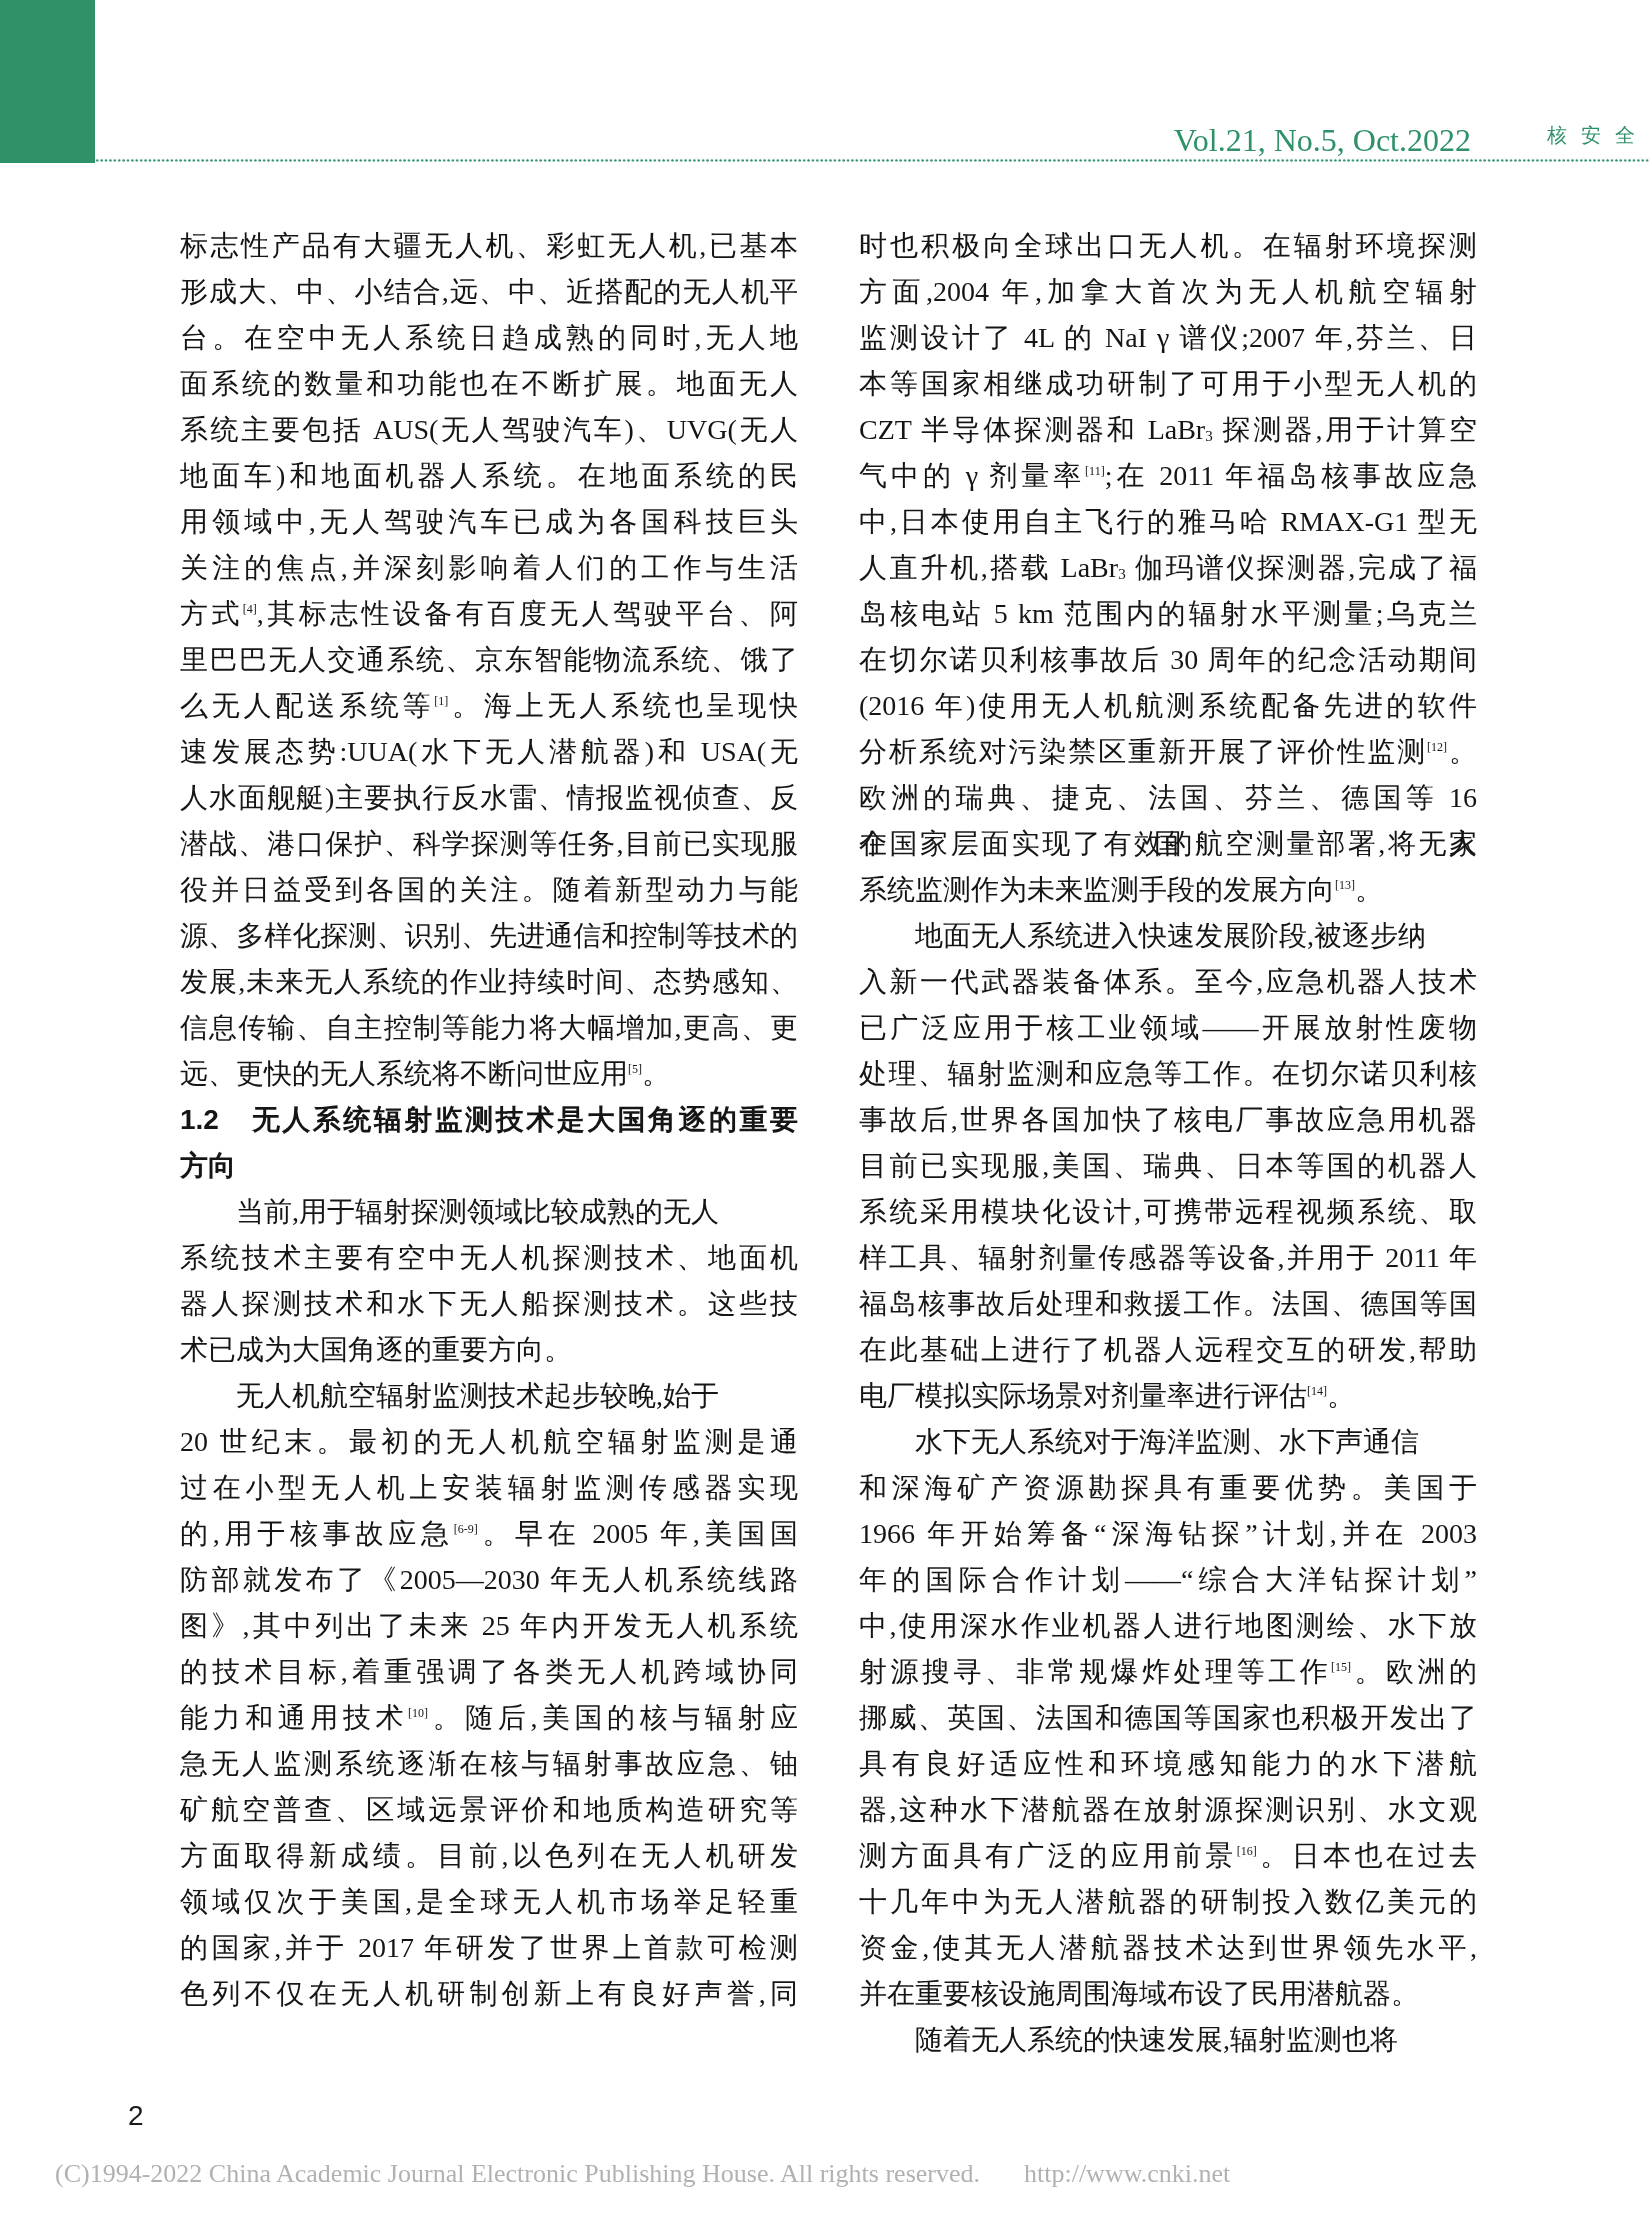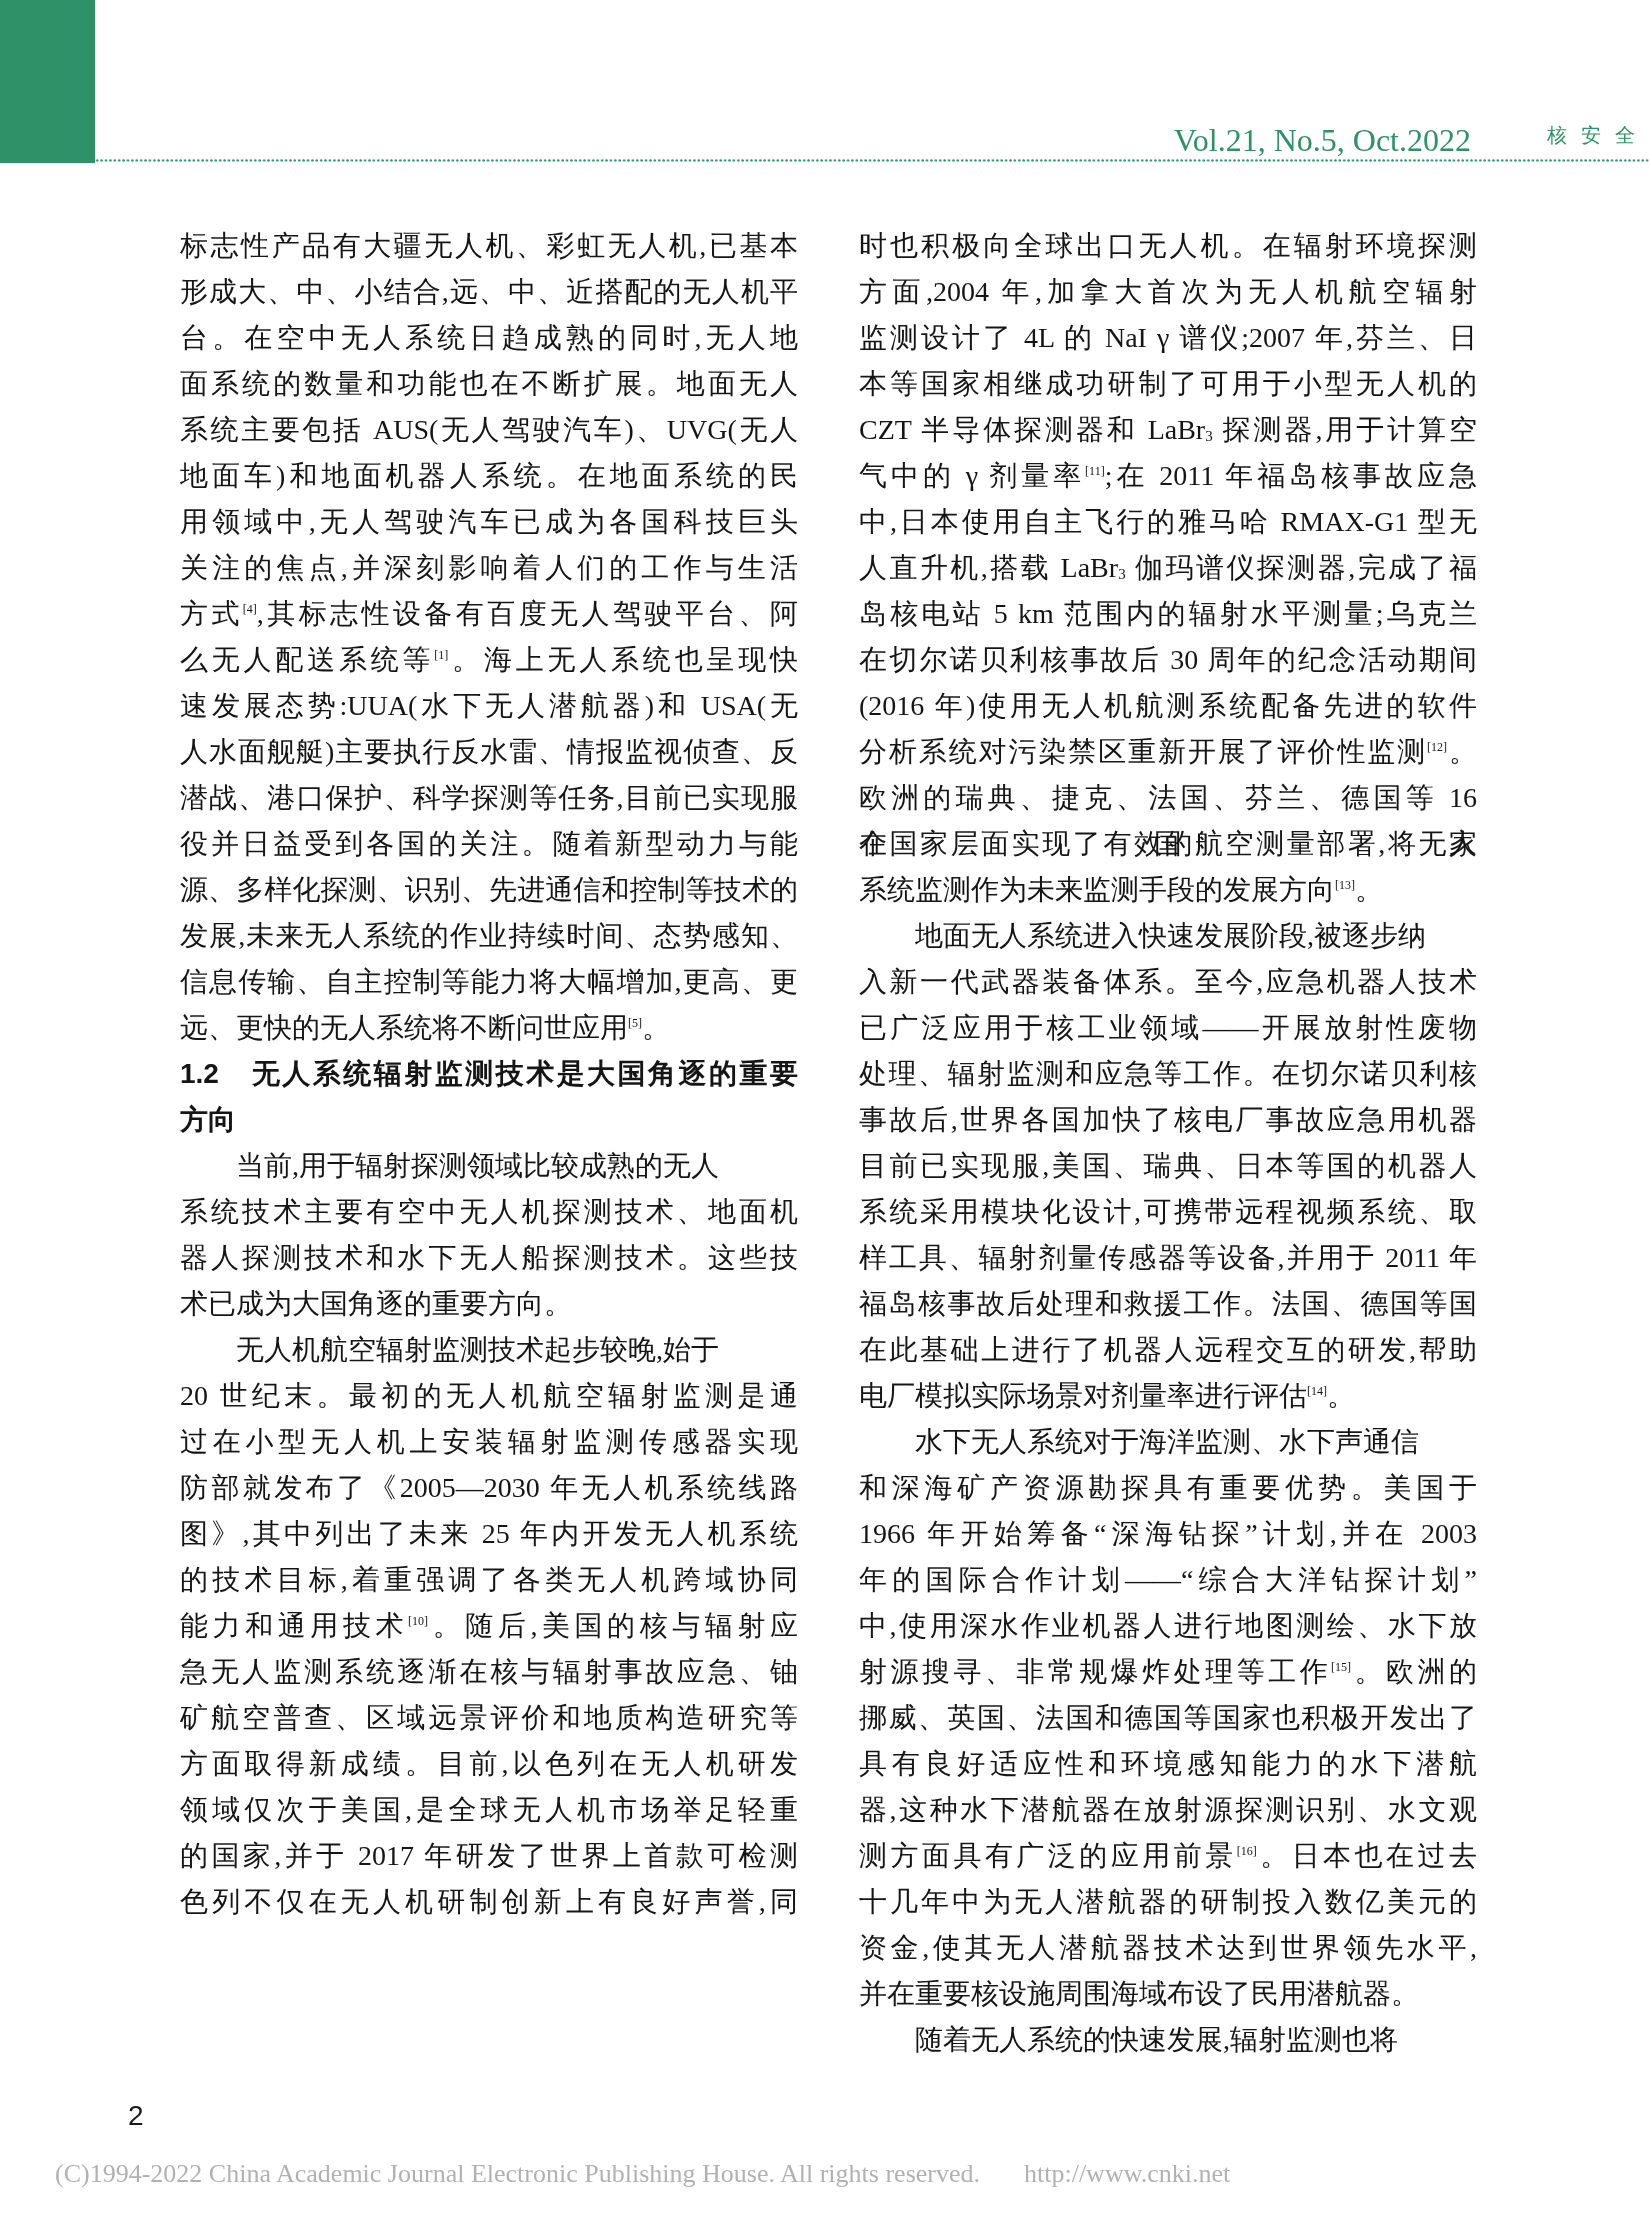--- a/index.html
+++ b/index.html
@@ -76,38 +76,40 @@
 <div class="col col-left">
     <div class="ln">标志性产品有大疆无人机、彩虹无人机,已基本</div>
     <div class="ln">形成大、中、小结合,远、中、近搭配的无人机平</div>
     <div class="ln">台。在空中无人系统日趋成熟的同时,无人地</div>
     <div class="ln">面系统的数量和功能也在不断扩展。地面无人</div>
     <div class="ln">系统主要包括 AUS(无人驾驶汽车)、UVG(无人</div>
     <div class="ln">地面车)和地面机器人系统。在地面系统的民</div>
     <div class="ln">用领域中,无人驾驶汽车已成为各国科技巨头</div>
     <div class="ln">关注的焦点,并深刻影响着人们的工作与生活</div>
     <div class="ln">方式<sup>[4]</sup>,其标志性设备有百度无人驾驶平台、阿</div>
+    <div class="ln">里巴巴无人交通系统、京东智能物流系统、饿了</div>
     <div class="ln">么无人配送系统等<sup>[1]</sup>。海上无人系统也呈现快</div>
     <div class="ln">速发展态势:UUA(水下无人潜航器)和 USA(无</div>
     <div class="ln">人水面舰艇)主要执行反水雷、情报监视侦查、反</div>
     <div class="ln">潜战、港口保护、科学探测等任务,目前已实现服</div>
     <div class="ln">役并日益受到各国的关注。随着新型动力与能</div>
     <div class="ln">源、多样化探测、识别、先进通信和控制等技术的</div>
     <div class="ln">发展,未来无人系统的作业持续时间、态势感知、</div>
     <div class="ln">信息传输、自主控制等能力将大幅增加,更高、更</div>
     <div class="ln f-e">远、更快的无人系统将不断问世应用<sup>[5]</sup>。</div>
     <div class="ln f-h">1.2　无人系统辐射监测技术是大国角逐的重要</div>
     <div class="ln f-h f-e">方向</div>
     <div class="ln f-i f-e">当前,用于辐射探测领域比较成熟的无人</div>
     <div class="ln">系统技术主要有空中无人机探测技术、地面机</div>
     <div class="ln">器人探测技术和水下无人船探测技术。这些技</div>
     <div class="ln f-e">术已成为大国角逐的重要方向。</div>
     <div class="ln f-i f-e">无人机航空辐射监测技术起步较晚,始于</div>
     <div class="ln">20 世纪末。最初的无人机航空辐射监测是通</div>
     <div class="ln">过在小型无人机上安装辐射监测传感器实现</div>
+    <div class="ln">的,用于核事故应急<sup>[6-9]</sup>。早在 2005 年,美国国</div>
     <div class="ln">防部就发布了《2005—2030 年无人机系统线路</div>
     <div class="ln">图》,其中列出了未来 25 年内开发无人机系统</div>
     <div class="ln">的技术目标,着重强调了各类无人机跨域协同</div>
     <div class="ln">能力和通用技术<sup>[10]</sup>。随后,美国的核与辐射应</div>
     <div class="ln">急无人监测系统逐渐在核与辐射事故应急、铀</div>
     <div class="ln">矿航空普查、区域远景评价和地质构造研究等</div>
     <div class="ln">方面取得新成绩。目前,以色列在无人机研发</div>
     <div class="ln">领域仅次于美国,是全球无人机市场举足轻重</div>
     <div class="ln">的国家,并于 2017 年研发了世界上首款可检测</div>
     <div class="ln">色列不仅在无人机研制创新上有良好声誉,同</div>

